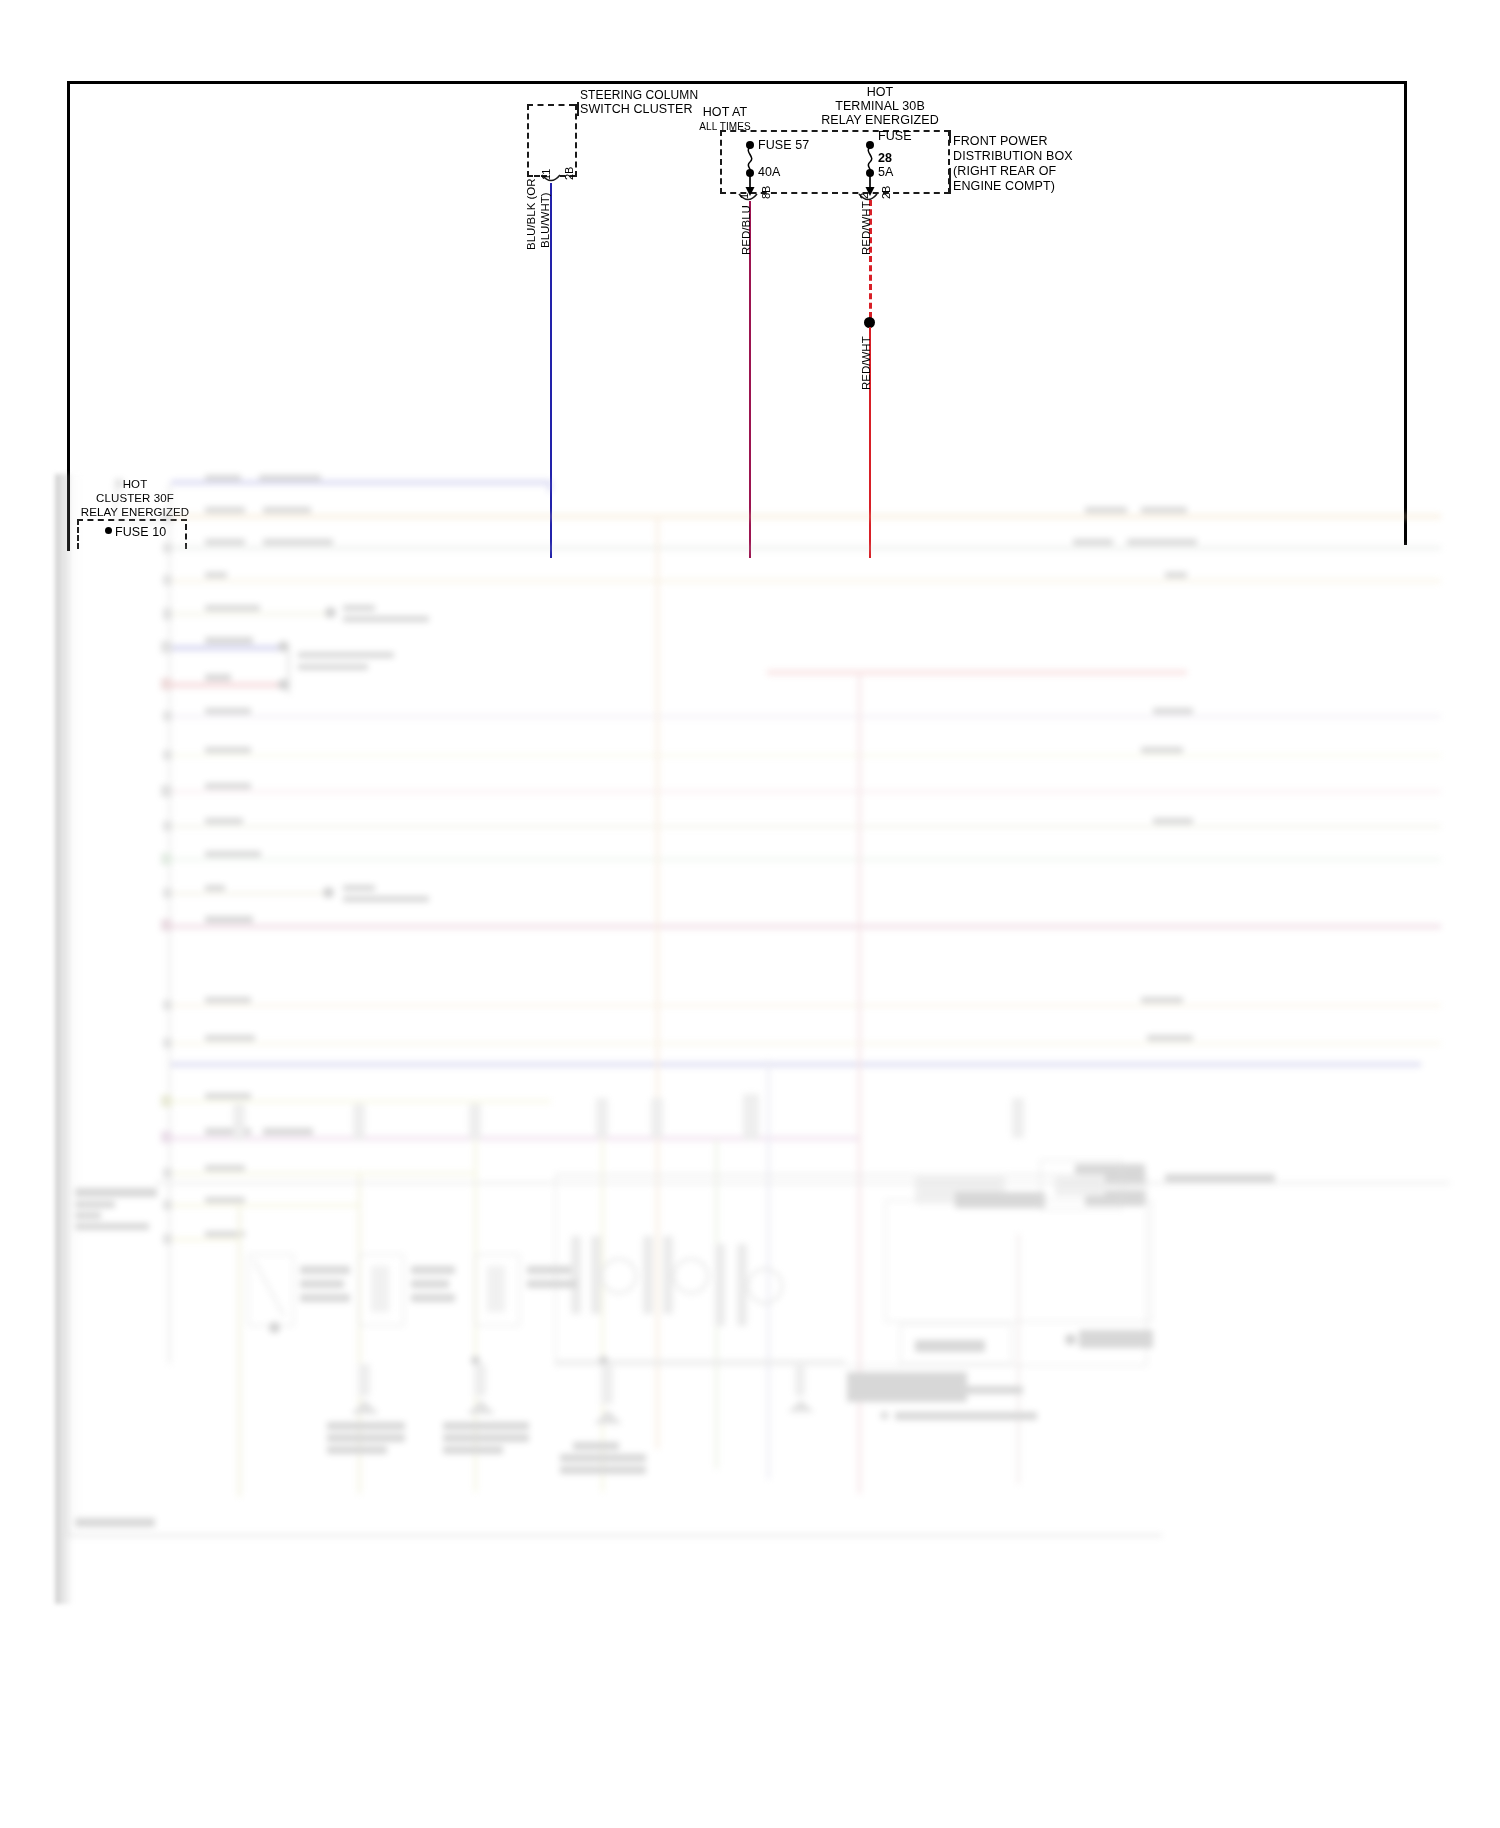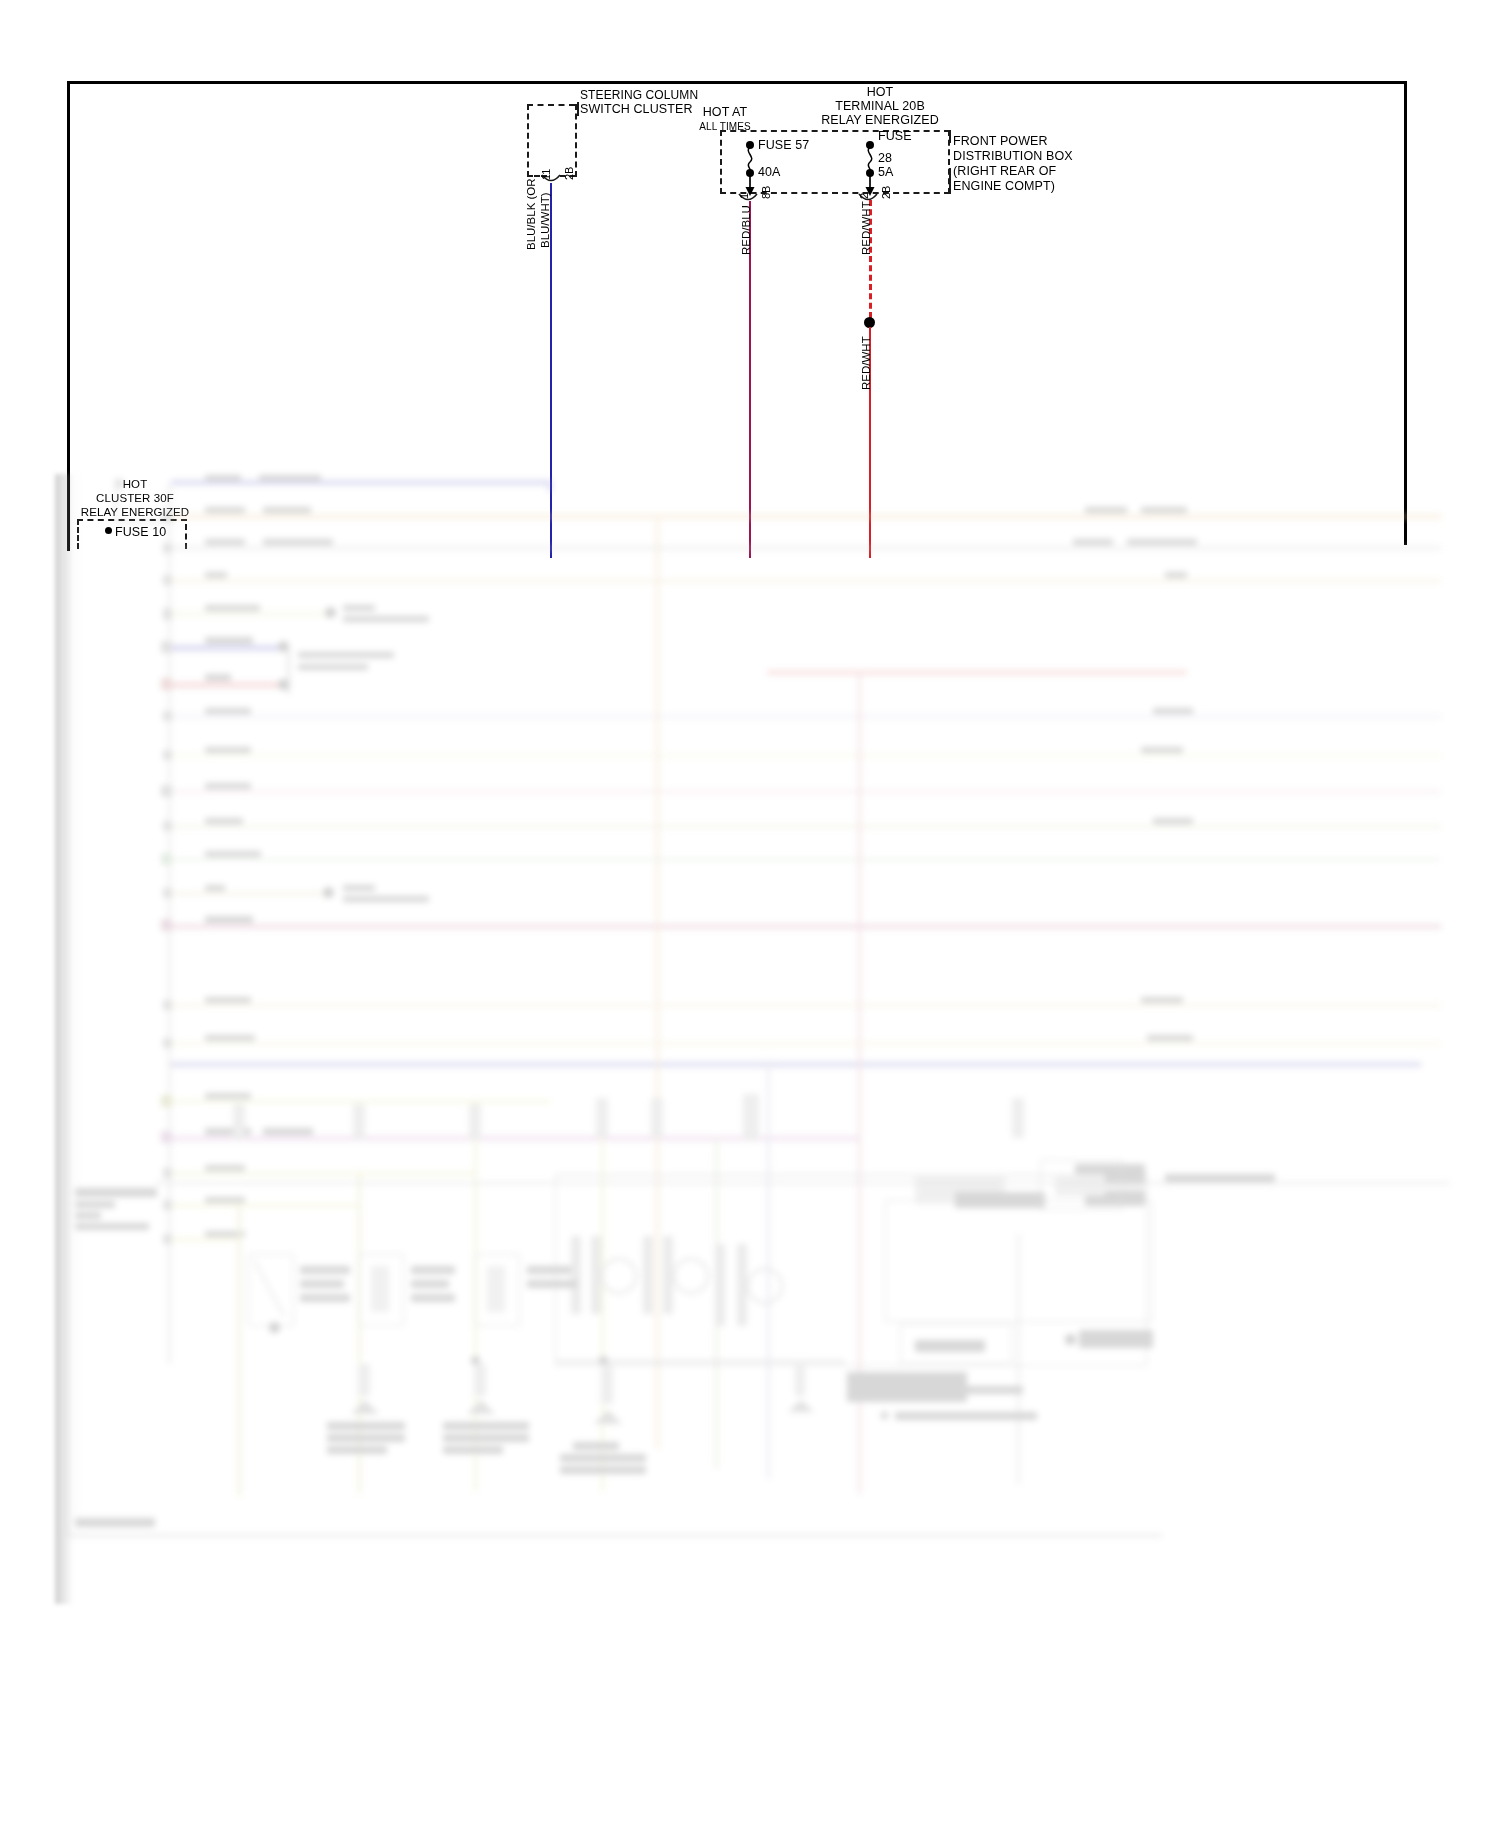--- a/index.html
+++ b/index.html
@@ -69,21 +69,21 @@
   <div class="vtxt" style="left:563px;top:180px;font-size:11px;">2B</div>
 
   <div class="wire" style="left:550px;top:183px;width:2.4px;height:375px;background:#2222aa;"></div>
   <div class="vtxt" style="left:525px;top:250px;">BLU/BLK (OR</div>
   <div class="vtxt" style="left:539px;top:248px;">BLU/WHT)</div>
 
   <div class="lbl c" style="left:665px;top:106px;width:120px;font-size:12.5px;">HOT AT</div>
   <div class="lbl c" style="left:665px;top:120px;width:120px;font-size:10px;">ALL TIMES</div>
 
   <div class="lbl c" style="left:790px;top:86px;width:180px;font-size:12.5px;">HOT</div>
-  <div class="lbl c" style="left:790px;top:100px;width:180px;font-size:12.5px;">TERMINAL 20B</div>
+  <div class="lbl c" style="left:790px;top:100px;width:180px;font-size:12.5px;">TERMINAL 30B</div>
   <div class="lbl c" style="left:780px;top:114px;width:200px;font-size:12.5px;">RELAY ENERGIZED</div>
 
   <div class="dash" style="left:720px;top:130px;width:230px;height:0;border-width:2px 0 0 0;"></div>
   <div class="dash" style="left:720px;top:130px;width:0;height:64px;border-width:0 0 0 2px;"></div>
   <div class="dash" style="left:720px;top:192px;width:230px;height:0;border-width:2px 0 0 0;"></div>
   <div class="dash" style="left:948px;top:130px;width:0;height:64px;border-width:0 2px 0 0;"></div>
 
   <div style="position:absolute;left:949px;top:130px;width:2px;height:13px;background:#1a1a1a;"></div>
   <div style="position:absolute;left:949px;top:168px;width:2px;height:26px;background:#1a1a1a;"></div>
 
@@ -112,21 +112,21 @@
 
   <div class="wire" style="left:749px;top:201px;width:2.4px;height:357px;background:#9c1450;"></div>
   <div class="vtxt" style="left:740px;top:255px;">RED/BLU</div>
 
   <div class="dot" style="left:866px;top:141px;width:8px;height:8px;"></div>
   <svg class="squig" style="left:862px;top:147px;" width="18" height="24">
     <path d="M8,0 C2,5 14,10 8,15 C3,19 10,22 8,24" fill="none" stroke="#000" stroke-width="1.5"></path>
   </svg>
   <div class="dot" style="left:866px;top:169px;width:8px;height:8px;"></div>
   <div class="lbl l" style="left:878px;top:130px;font-size:12.5px;">FUSE</div>
-  <div class="lbl l" style="left:878px;top:152px;font-size:12.5px;">28</div>
+  <div class="lbl l" style="left:878px;top:152px;font-size:12.5px;font-weight:bold;">28</div>
   <div class="lbl l" style="left:878px;top:166px;font-size:12.5px;">5A</div>
 
   <svg style="position:absolute;left:863px;top:174px;" width="16" height="22">
     <line x1="7" y1="0" x2="7" y2="15" stroke="#000" stroke-width="1.7"></line>
     <polygon points="7,22 2.5,13 11.5,13" fill="#000"></polygon>
   </svg>
   <svg style="position:absolute;left:857px;top:193px;" width="26" height="12">
     <path d="M2,1 Q11,12 20,1" fill="none" stroke="#1a1a1a" stroke-width="1.6"></path>
   </svg>
   <div class="vtxt" style="left:858px;top:199px;font-size:11px;">2</div>

